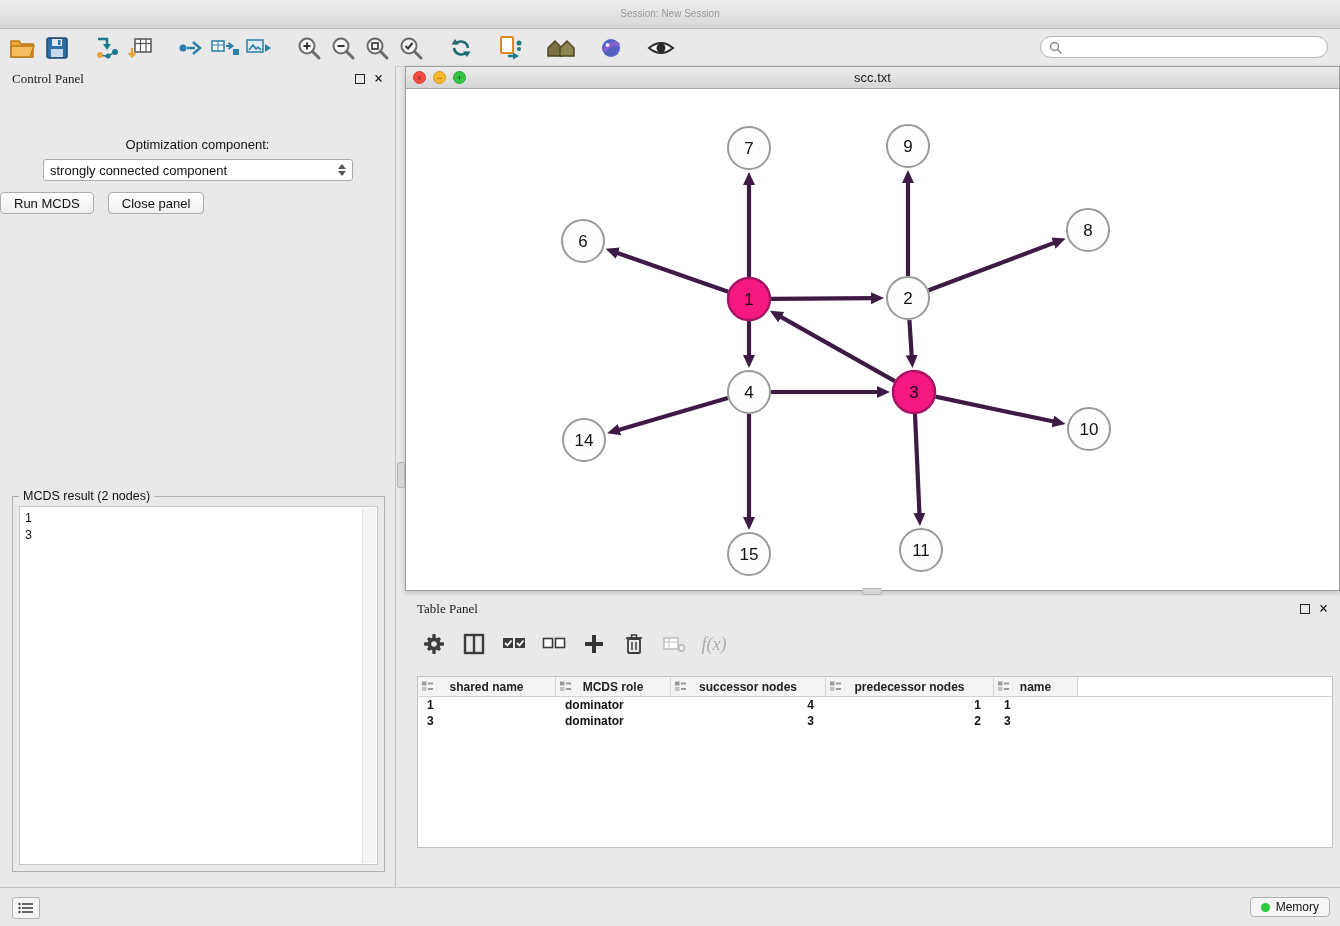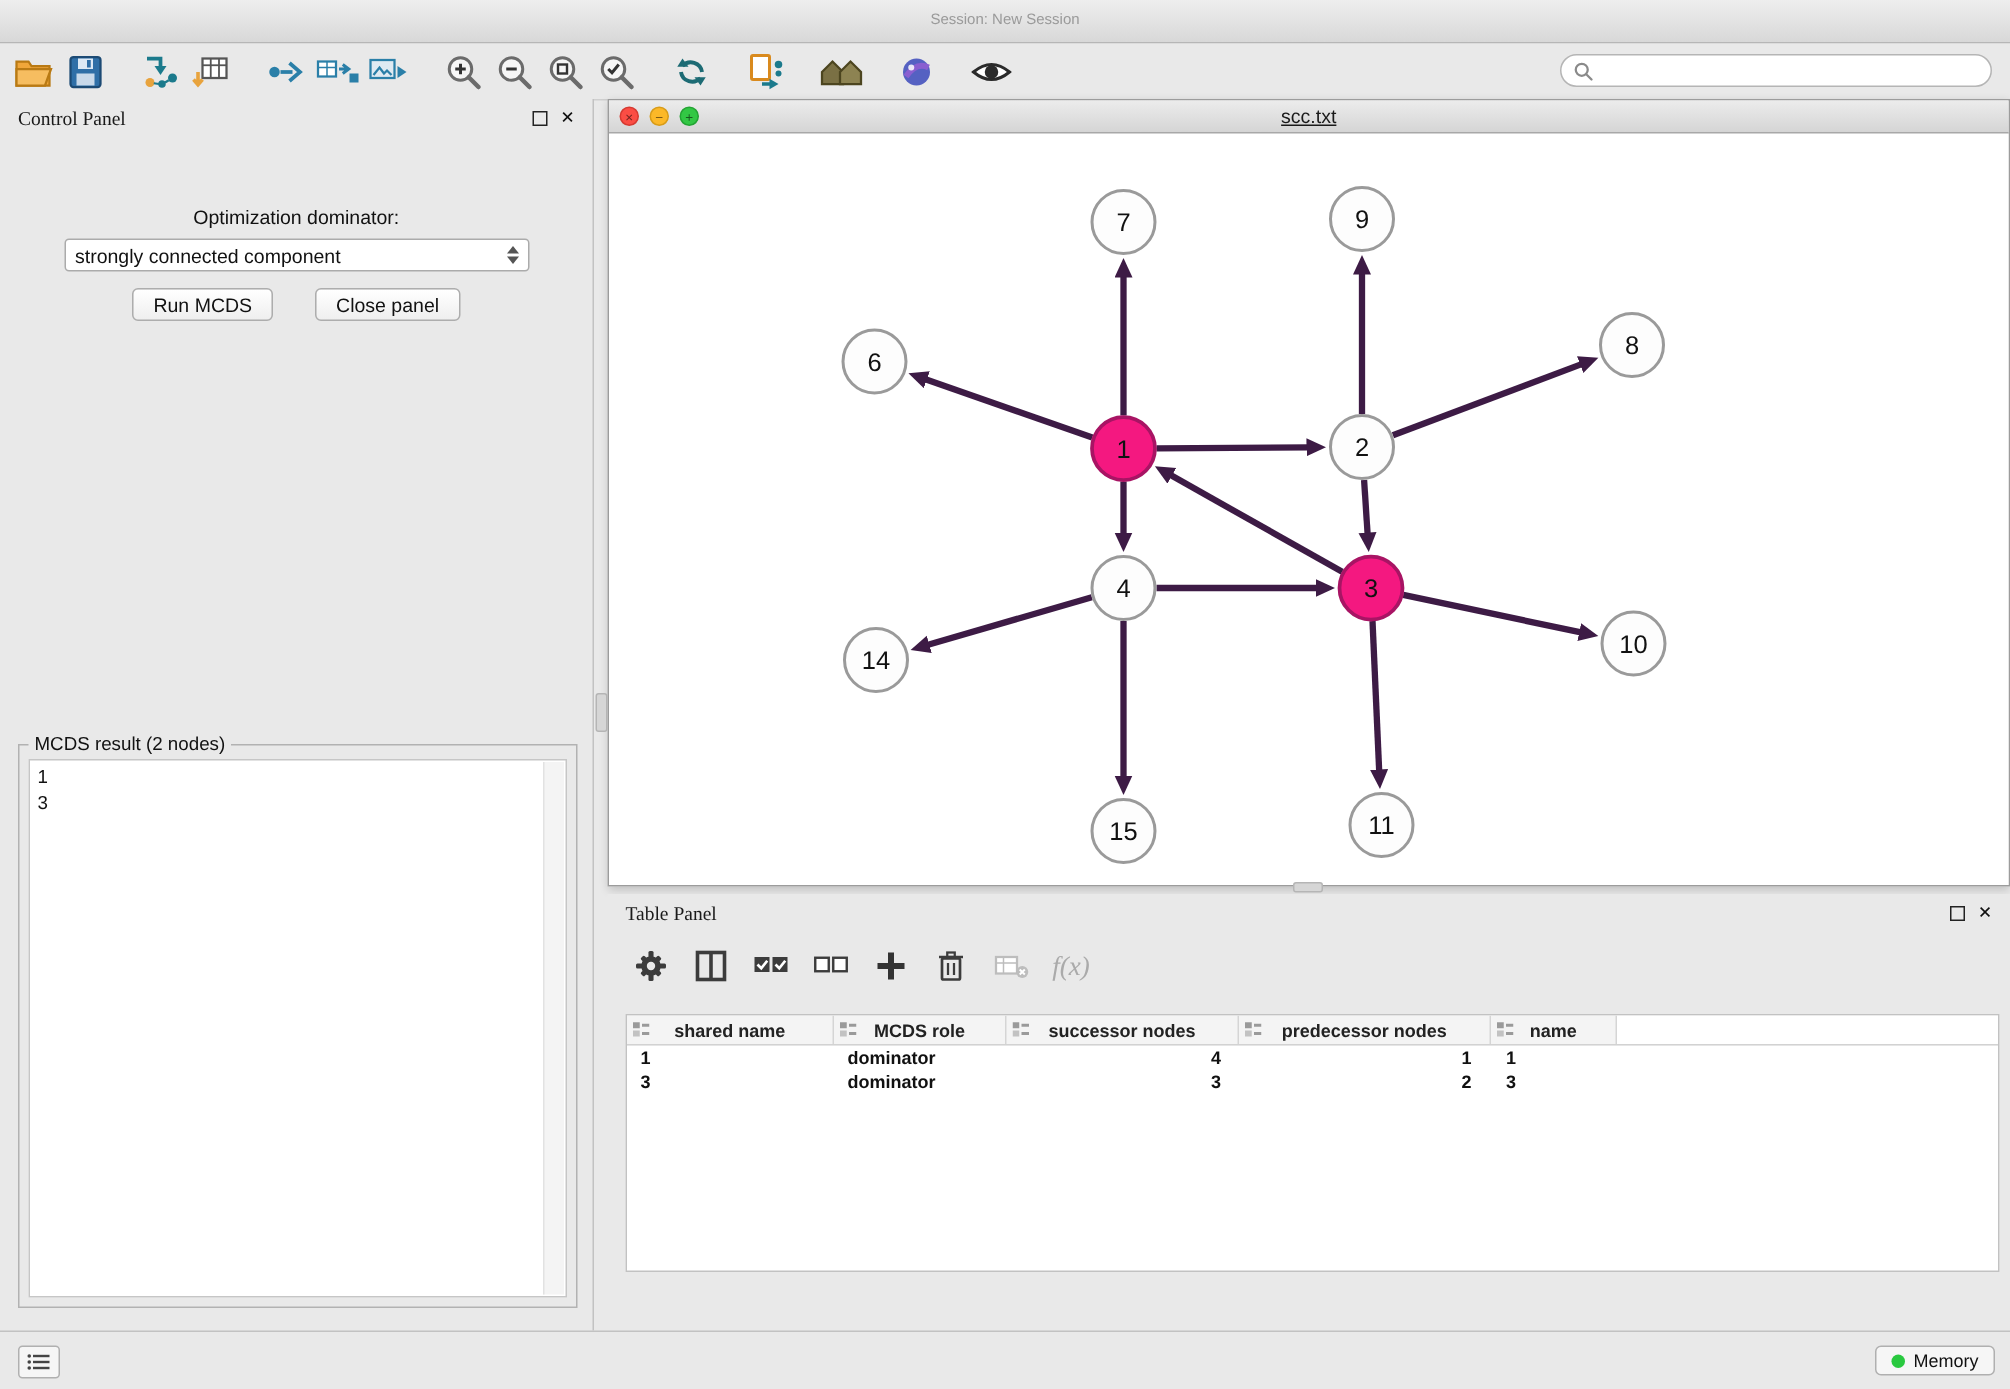--- a/index.html
+++ b/index.html
@@ -34,41 +34,41 @@
   .ctab:first-child{border-left:1px solid #a9a9a9;border-top-left-radius:4px;border-bottom-left-radius:4px;}
   .ctab:last-child{border-top-right-radius:4px;border-bottom-right-radius:4px;}
   .ctab.active{background:#e9e9e9;color:#a6a6a6;}
   .opt-label{position:absolute;top:71px;left:0;right:0;text-align:center;font-size:13px;color:#111;}
   .dropdown{position:absolute;top:93px;left:43px;width:310px;height:22px;background:#fff;
     border:1px solid #ababab;border-radius:3px;display:flex;align-items:center;
     padding:0 6px;box-sizing:border-box;font-size:13px;color:#111;}
   .dropdown .spin{margin-left:auto;display:flex;flex-direction:column;align-items:center;gap:2px;}
   .spin .up{width:0;height:0;border-left:4px solid transparent;border-right:4px solid transparent;border-bottom:5px solid #555;}
   .spin .down{width:0;height:0;border-left:4px solid transparent;border-right:4px solid transparent;border-top:5px solid #555;}
-  .btn-row{position:absolute;top:126px;left:0;right:0;display:flex;justify-content:center;gap:28px;}
+  .btn-row{position:absolute;top:126px;left:0;right:0;display:flex;gap:14px;}
   .btn-row button{height:22px;padding:0 13px;font-size:13px;color:#111;font-family:inherit;
     background:linear-gradient(#ffffff,#efefef);border:1px solid #adadad;border-radius:4px;}
   .result-box{position:absolute;left:12px;right:10px;top:430px;bottom:16px;border:1px solid #b2b2b2;}
   .legend{position:absolute;top:-8px;left:6px;background:#e9e9e9;padding:0 4px;font-size:12.5px;color:#111;}
   .result-inner{position:absolute;left:6px;right:6px;top:9px;bottom:6px;background:#fff;border:1px solid #c6c6c6;}
   .result-text{position:absolute;left:5px;top:3px;right:18px;bottom:3px;font-size:12.5px;line-height:17px;
     white-space:pre;color:#111;overflow:hidden;}
   .result-scroll{position:absolute;top:1px;bottom:1px;right:1px;width:13px;background:#f4f4f4;border-left:1px solid #e2e2e2;}
 
   
   .netwin{position:absolute;left:405px;top:66px;width:935px;height:525px;background:#fff;
     border:1px solid #9c9c9c;box-sizing:border-box;box-shadow:0 2px 6px rgba(0,0,0,0.18);}
   .netwin-title{position:relative;height:21px;background:linear-gradient(#ececec,#d5d5d5);
     border-bottom:1px solid #a8a8a8;display:flex;align-items:center;padding:0 7px;}
   .tl{width:13px;height:13px;border-radius:50%;margin-right:7px;font-size:9px;line-height:12px;
     text-align:center;color:rgba(0,0,0,0.55);box-sizing:border-box;flex:0 0 auto;z-index:2;}
   .tl.red{background:#fb4d44;border:1px solid #d63a31;}
   .tl.yellow{background:#fcb828;border:1px solid #d89c18;}
   .tl.green{background:#32c744;border:1px solid #23a433;}
-  .netwin-name{position:absolute;left:0;right:0;text-align:center;font-size:13px;color:#1a1a1a;text-decoration:underline;}
+  .netwin-name{position:absolute;left:0;right:0;text-align:center;font-size:13px;color:#1a1a1a;}
   .canvas{display:block;width:933px;height:501px;background:#fff;}
 
   
   .table-panel{position:absolute;left:405px;top:596px;width:935px;height:292px;background:#e9e9e9;}
   .tp-toolbar{position:absolute;top:27px;left:16px;height:42px;display:flex;align-items:center;gap:14px;}
   .tpbtn{width:26px;height:26px;display:flex;align-items:center;justify-content:center;}
   .fx{font-family:"Liberation Serif","DejaVu Serif",serif;font-style:italic;font-size:18px;color:#aaaaaa;}
   .tp-table{position:absolute;left:12px;right:7px;top:80px;height:170px;background:#fff;
     border:1px solid #c2c2c2;overflow:hidden;font-weight:bold;}
   .tp-header{display:flex;height:19px;background:#f4f4f4;border-bottom:1px solid #d2d2d2;}
@@ -254,21 +254,21 @@
   </div>
 
   <div class="control-panel">
     <div class="panel-head">
       <span>Control Panel</span>
       <span class="panel-btns">
         <span class="float-btn"></span>
         <span class="close-btn">×</span>
       </span>
     </div>
-    <div class="opt-label">Optimization dominator:</div>
+    <div class="opt-label">Optimization component:</div>
     <div class="dropdown">
       <span>strongly connected component</span>
       <span class="spin">
           <i class="up"></i>
           <i class="down"></i>
         </span>
     </div>
     <div class="btn-row">
       <button>Run MCDS</button>
       <button>Close panel</button>

